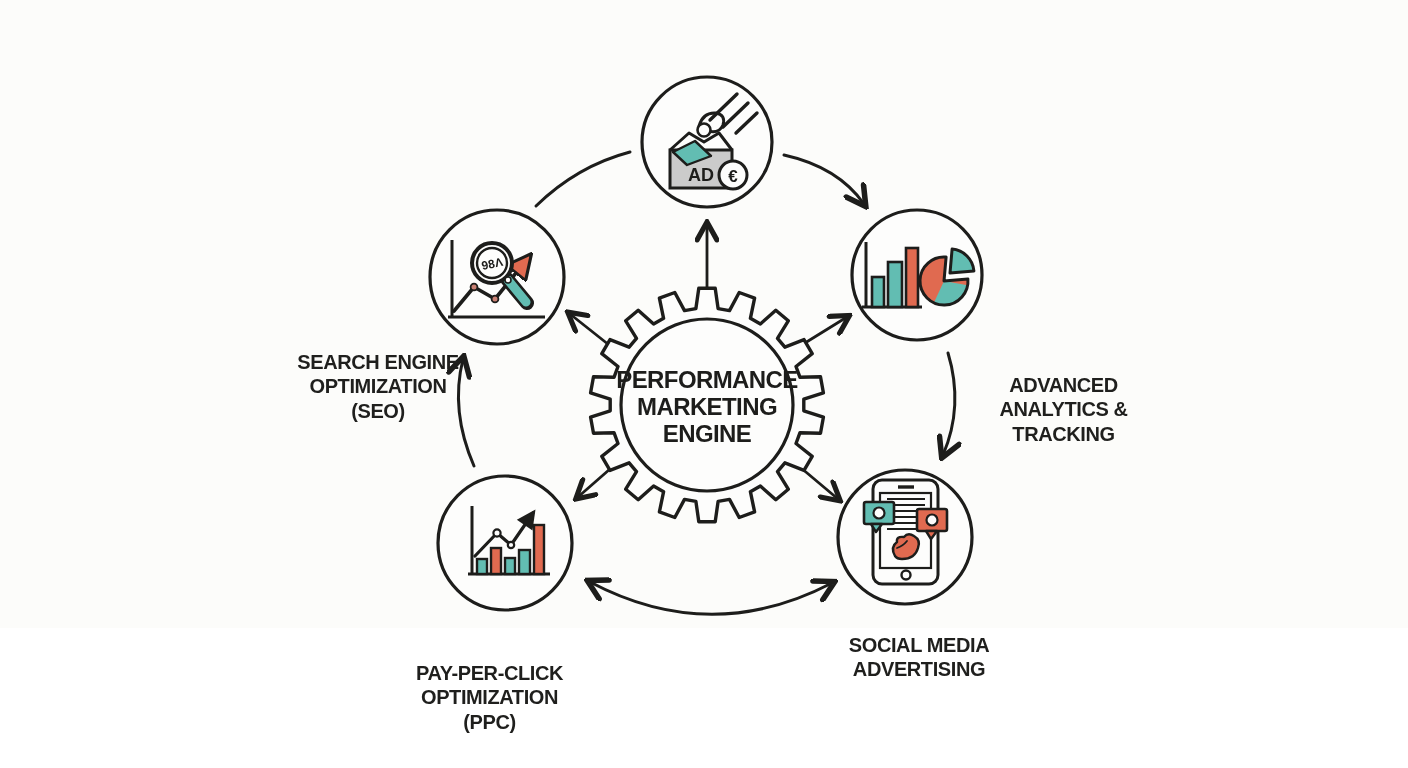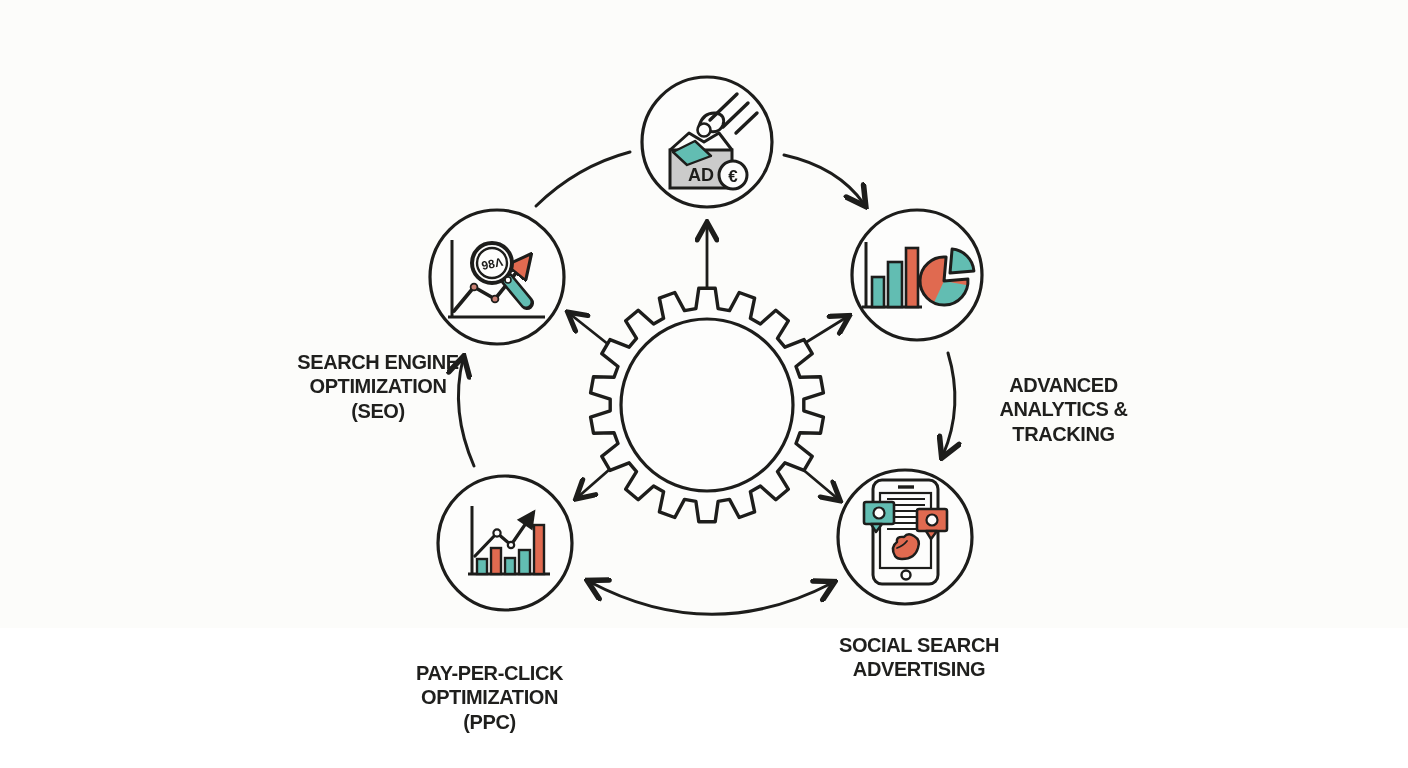--- a/index.html
+++ b/index.html
@@ -169,28 +169,31 @@
         <line x1="507" y1="279" x2="527" y2="303" stroke="#1d1d1b" stroke-width="14" stroke-linecap="round"></line>
         <line x1="508" y1="280" x2="526" y2="302" stroke-width="9" stroke-linecap="round" stroke="#62BDB2"></line>
         <circle cx="492" cy="263" r="20" fill="#fdfdfc" stroke="#1d1d1b" stroke-width="4"></circle>
         <circle cx="492" cy="263" r="15" fill="none" stroke="#1d1d1b" stroke-width="2.4"></circle>
         <text x="492" y="268" text-anchor="middle" font-size="12" font-weight="bold" fill="#1d1d1b" font-family="Liberation Sans, sans-serif" transform="rotate(-12 492 263)">98Λ</text>
         <circle cx="508" cy="280" r="3" fill="#fdfdfc" stroke="#1d1d1b" stroke-width="1.6"></circle>
       </g>
     </g>
   </svg>
 
+  <div class="hub-label">PERFORMANCE
+MARKETING
+ENGINE</div>
 
   <div class="node-label" style="left:295px;top:350px;width:166px;text-align:center;">SEARCH ENGINE
 OPTIMIZATION
 (SEO)</div>
 
   <div class="node-label" style="left:981px;top:333px;width:165px;margin-top:40px;">ADVANCED
 ANALYTICS &amp;
 TRACKING</div>
 
   <div class="node-label" style="left:402px;top:661px;width:175px;">PAY-PER-CLICK
 OPTIMIZATION
 (PPC)</div>
 
-  <div class="node-label" style="left:829px;top:633px;width:180px;">SOCIAL SEARCH
+  <div class="node-label" style="left:829px;top:633px;width:180px;">SOCIAL MEDIA
 ADVERTISING</div>
 </div>
 
 </body></html>

